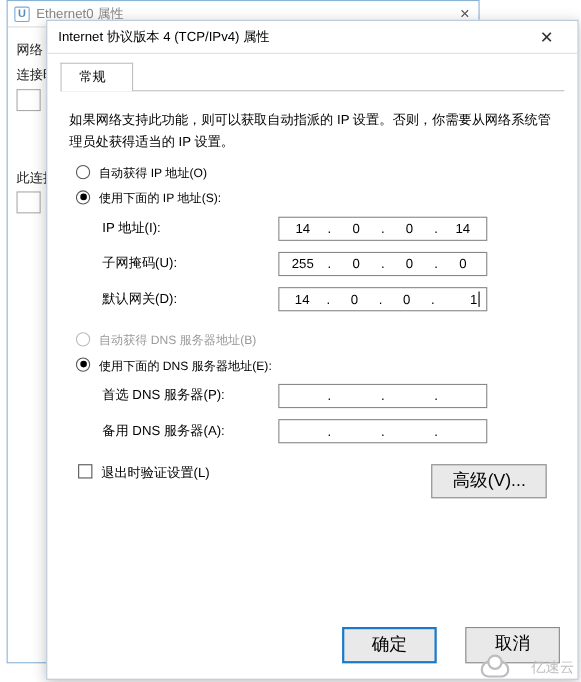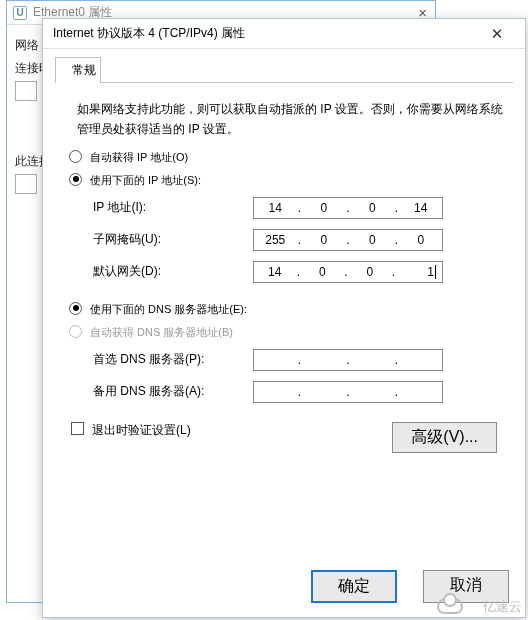--- a/index.html
+++ b/index.html
@@ -84,31 +84,30 @@
   
   .tabs {
     display: flex;
     border-bottom: 1px solid #bfbfbf;
     height: 26px;
   }
   .tab {
     border: 1px solid #bfbfbf;
     border-bottom: none;
     background: #fff;
-    padding: 4px 4px 2px 16px;
+    padding: 4px 24px 2px 16px;
     margin-right: 2px;
     margin-bottom: -1px;
     font-size: 12px;
     cursor: default;
     text-align: right;
   }
   .desc {
     padding: 16px 8px 6px 8px;
     line-height: 1.7;
-    margin-left: 14px;
   }
   
   .radio-row {
     display: flex; align-items: flex-start;
     padding: 4px 0 4px 14px;
     font-size: 11px;
   }
   .radio-row.disabled { color: #9a9a9a; }
   .radio {
     width: 13px; height: 13px;
@@ -189,21 +188,21 @@
     padding: 14px 16px;
   }
   .btn.primary {
     background: #e9e9e9;
     border: 2px solid #1979ca;
   }
   
   .watermark {
     position: absolute;
     right: 6px; bottom: 4px;
-    display: flex; align-items: flex-start; gap: 20px;
+    display: flex; align-items: flex-end; gap: 20px;
     color: #bdbdbd; font-size: 13px; font-family: Liberation Serif, serif;
   }
   .watermark .cloud {
     width: 26px; height: 16px;
     border: 2px solid #bdbdbd;
     border-radius: 10px 10px 8px 8px;
     position: relative;
   }
   .watermark .cloud::before {
     content: ""; position: absolute;
@@ -303,27 +302,27 @@
           <span class="oct" style="justify-content:flex-end;padding-right:6px">
               <span>1</span>
               <span class="cursor"></span>
             </span>
         </span>
       </div>
     </div>
 
     <div class="spacer"></div>
 
+    <div class="radio-row disabled">
+      <span class="radio disabled"></span>
+      <span>自动获得 DNS 服务器地址(B)</span>
+    </div>
     <div class="radio-row">
       <span class="radio checked"></span>
       <span>使用下面的 DNS 服务器地址(E):</span>
-    </div>
-    <div class="radio-row disabled">
-      <span class="radio disabled"></span>
-      <span>自动获得 DNS 服务器地址(B)</span>
     </div>
 
     <div class="field-block noborder">
       <div class="field-row">
         <span class="field-label">首选 DNS 服务器(P):</span>
         <span class="ip-input">
           <span class="oct"></span>
             <span class="dot">.</span>
           <span class="oct"></span>
             <span class="dot">.</span>

